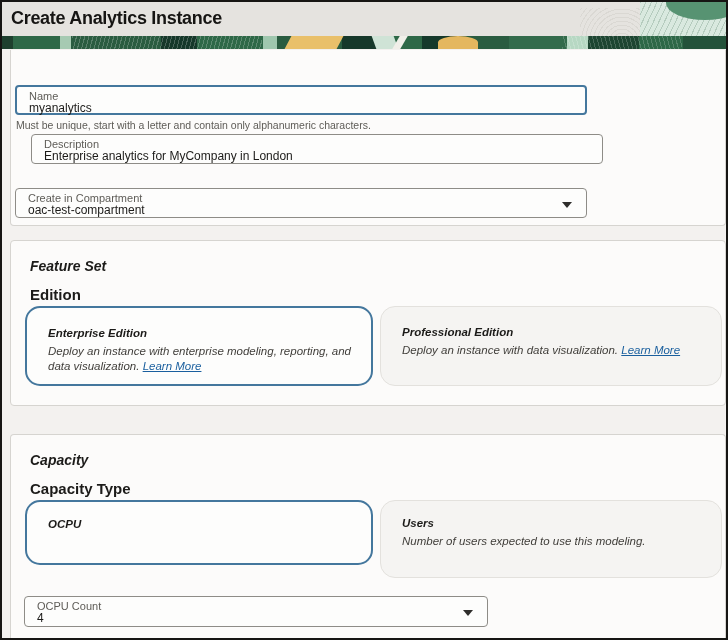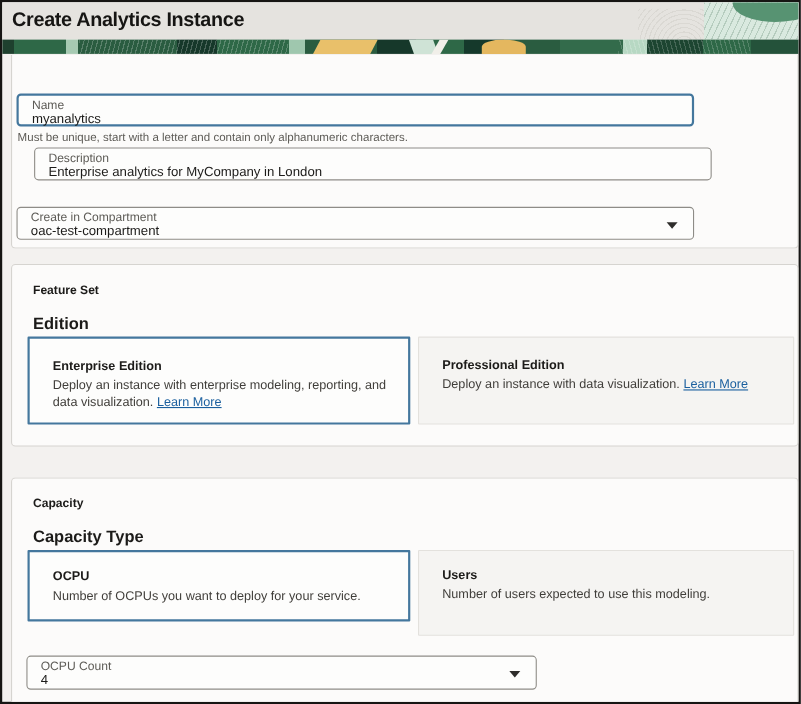--- a/index.html
+++ b/index.html
@@ -51,21 +51,21 @@
     position:absolute;left:8px;width:716px;
     background:#fcfbfa;border:1px solid #d6d4d0;border-radius:4px;
     box-sizing:border-box;
   }
   .card1{top:48px;height:176px;border-top:none;border-radius:0 0 4px 4px;}
   .card2{top:238px;height:166px;}
   .card3{top:432px;height:210px;border-bottom:none;border-radius:4px 4px 0 0;}
   
   .field{
     position:absolute;box-sizing:border-box;background:#fdfdfc;
-    border:1px solid #8e8c87;border-radius:4px;height:30px;width:616px;left:4px;
+    border:1px solid #8e8c87;border-radius:4px;height:30px;width:572px;left:4px;
   }
   .field.focused{border:2px solid #44779d;}
   .field .flabel{
     position:absolute;left:12px;top:3px;font-size:11px;color:#5e5c57;line-height:12px;white-space:nowrap;
   }
   .field .fvalue{
     position:absolute;left:12px;top:15px;font-size:12px;color:#1c1b19;line-height:13px;white-space:nowrap;
   }
   .f-name{top:35px;}
   .helper{
@@ -73,28 +73,28 @@
   }
   .f-desc{top:84px;margin-left:16px;}
   .f-comp{top:138px;}
   .caret{
     position:absolute;right:14px;top:13px;width:0;height:0;
     border-left:5px solid transparent;border-right:5px solid transparent;
     border-top:6px solid #2e2d2b;
   }
   
   .sec-heading{
-    position:absolute;left:19px;font-size:11px;font-weight:bold;color:#1c1b19;
+    position:absolute;left:19px;font-size:14px;font-weight:bold;color:#1c1b19;font-style:italic;
   }
   .group-label{
     position:absolute;left:19px;font-size:15px;font-weight:bold;color:#1c1b19;
   }
   .opt-card{
-    position:absolute;box-sizing:border-box;border-radius:1px;
-    background:#f5f4f2;border:1px solid #e3e1dd;
+    position:absolute;box-sizing:border-box;border-radius:15px;
+    background:#f5f4f2;border:1px solid #e3e1dd;font-style:italic;
   }
   .opt-card.selected{background:#fdfdfc;border:2px solid #44779d;}
   .opt-title{
     position:absolute;left:21px;top:19px;font-size:11.5px;font-weight:bold;color:#1c1b19;
   }
   .opt-desc{
     position:absolute;left:21px;top:36px;right:14px;
     font-size:11.5px;color:#403e3a;line-height:15px;
   }
   .opt-desc a{color:#1a5f9e;text-decoration:underline;}
@@ -167,21 +167,20 @@
     </div>
   </div>
 </div>
 
 <div class="card card3">
   <div class="sec-heading" style="top:17px;">Capacity</div>
   <div class="group-label" style="top:45px;">Capacity Type</div>
 
   <div class="opt-card selected c-left">
     <div class="opt-title">OCPU</div>
-    <div class="opt-desc">Number of OCPUs you want to deploy for your service.</div>
   </div>
 
   <div class="opt-card c-right">
     <div class="opt-title">Users</div>
     <div class="opt-desc">Number of users expected to use this modeling.</div>
   </div>
 
   <div class="field f-ocpu">
     <span class="flabel">OCPU Count</span>
     <span class="fvalue">4</span>

